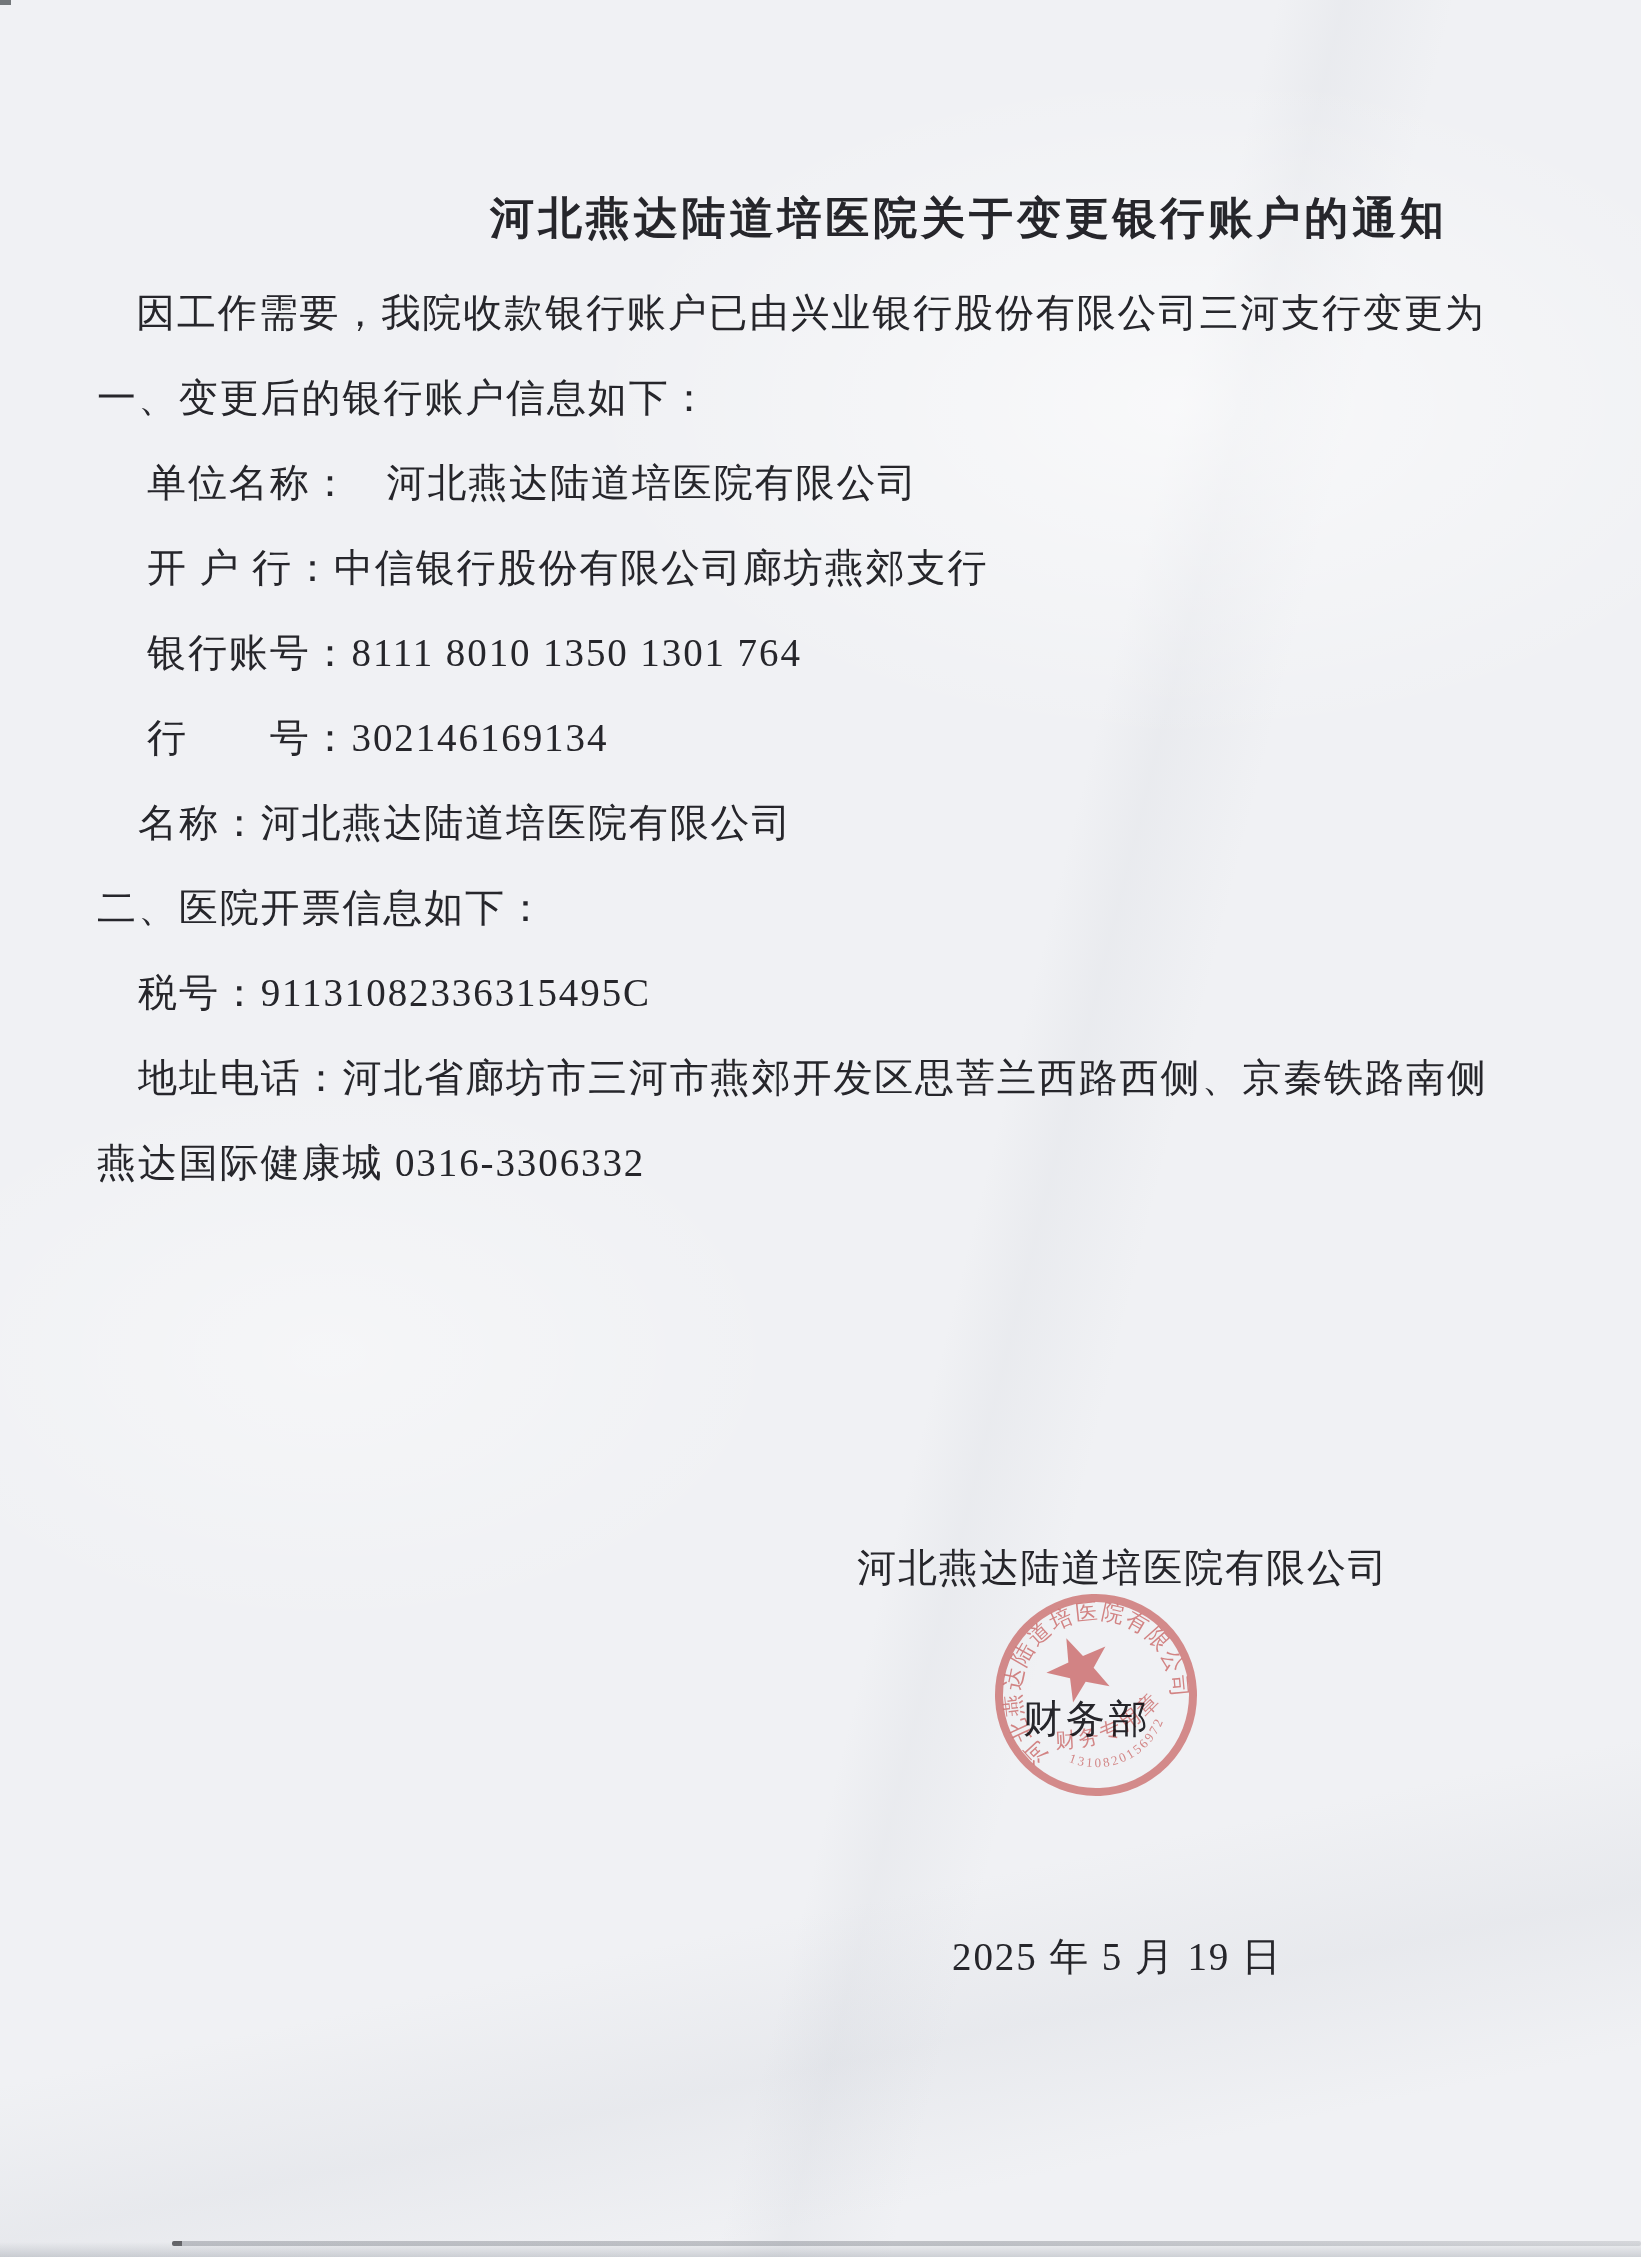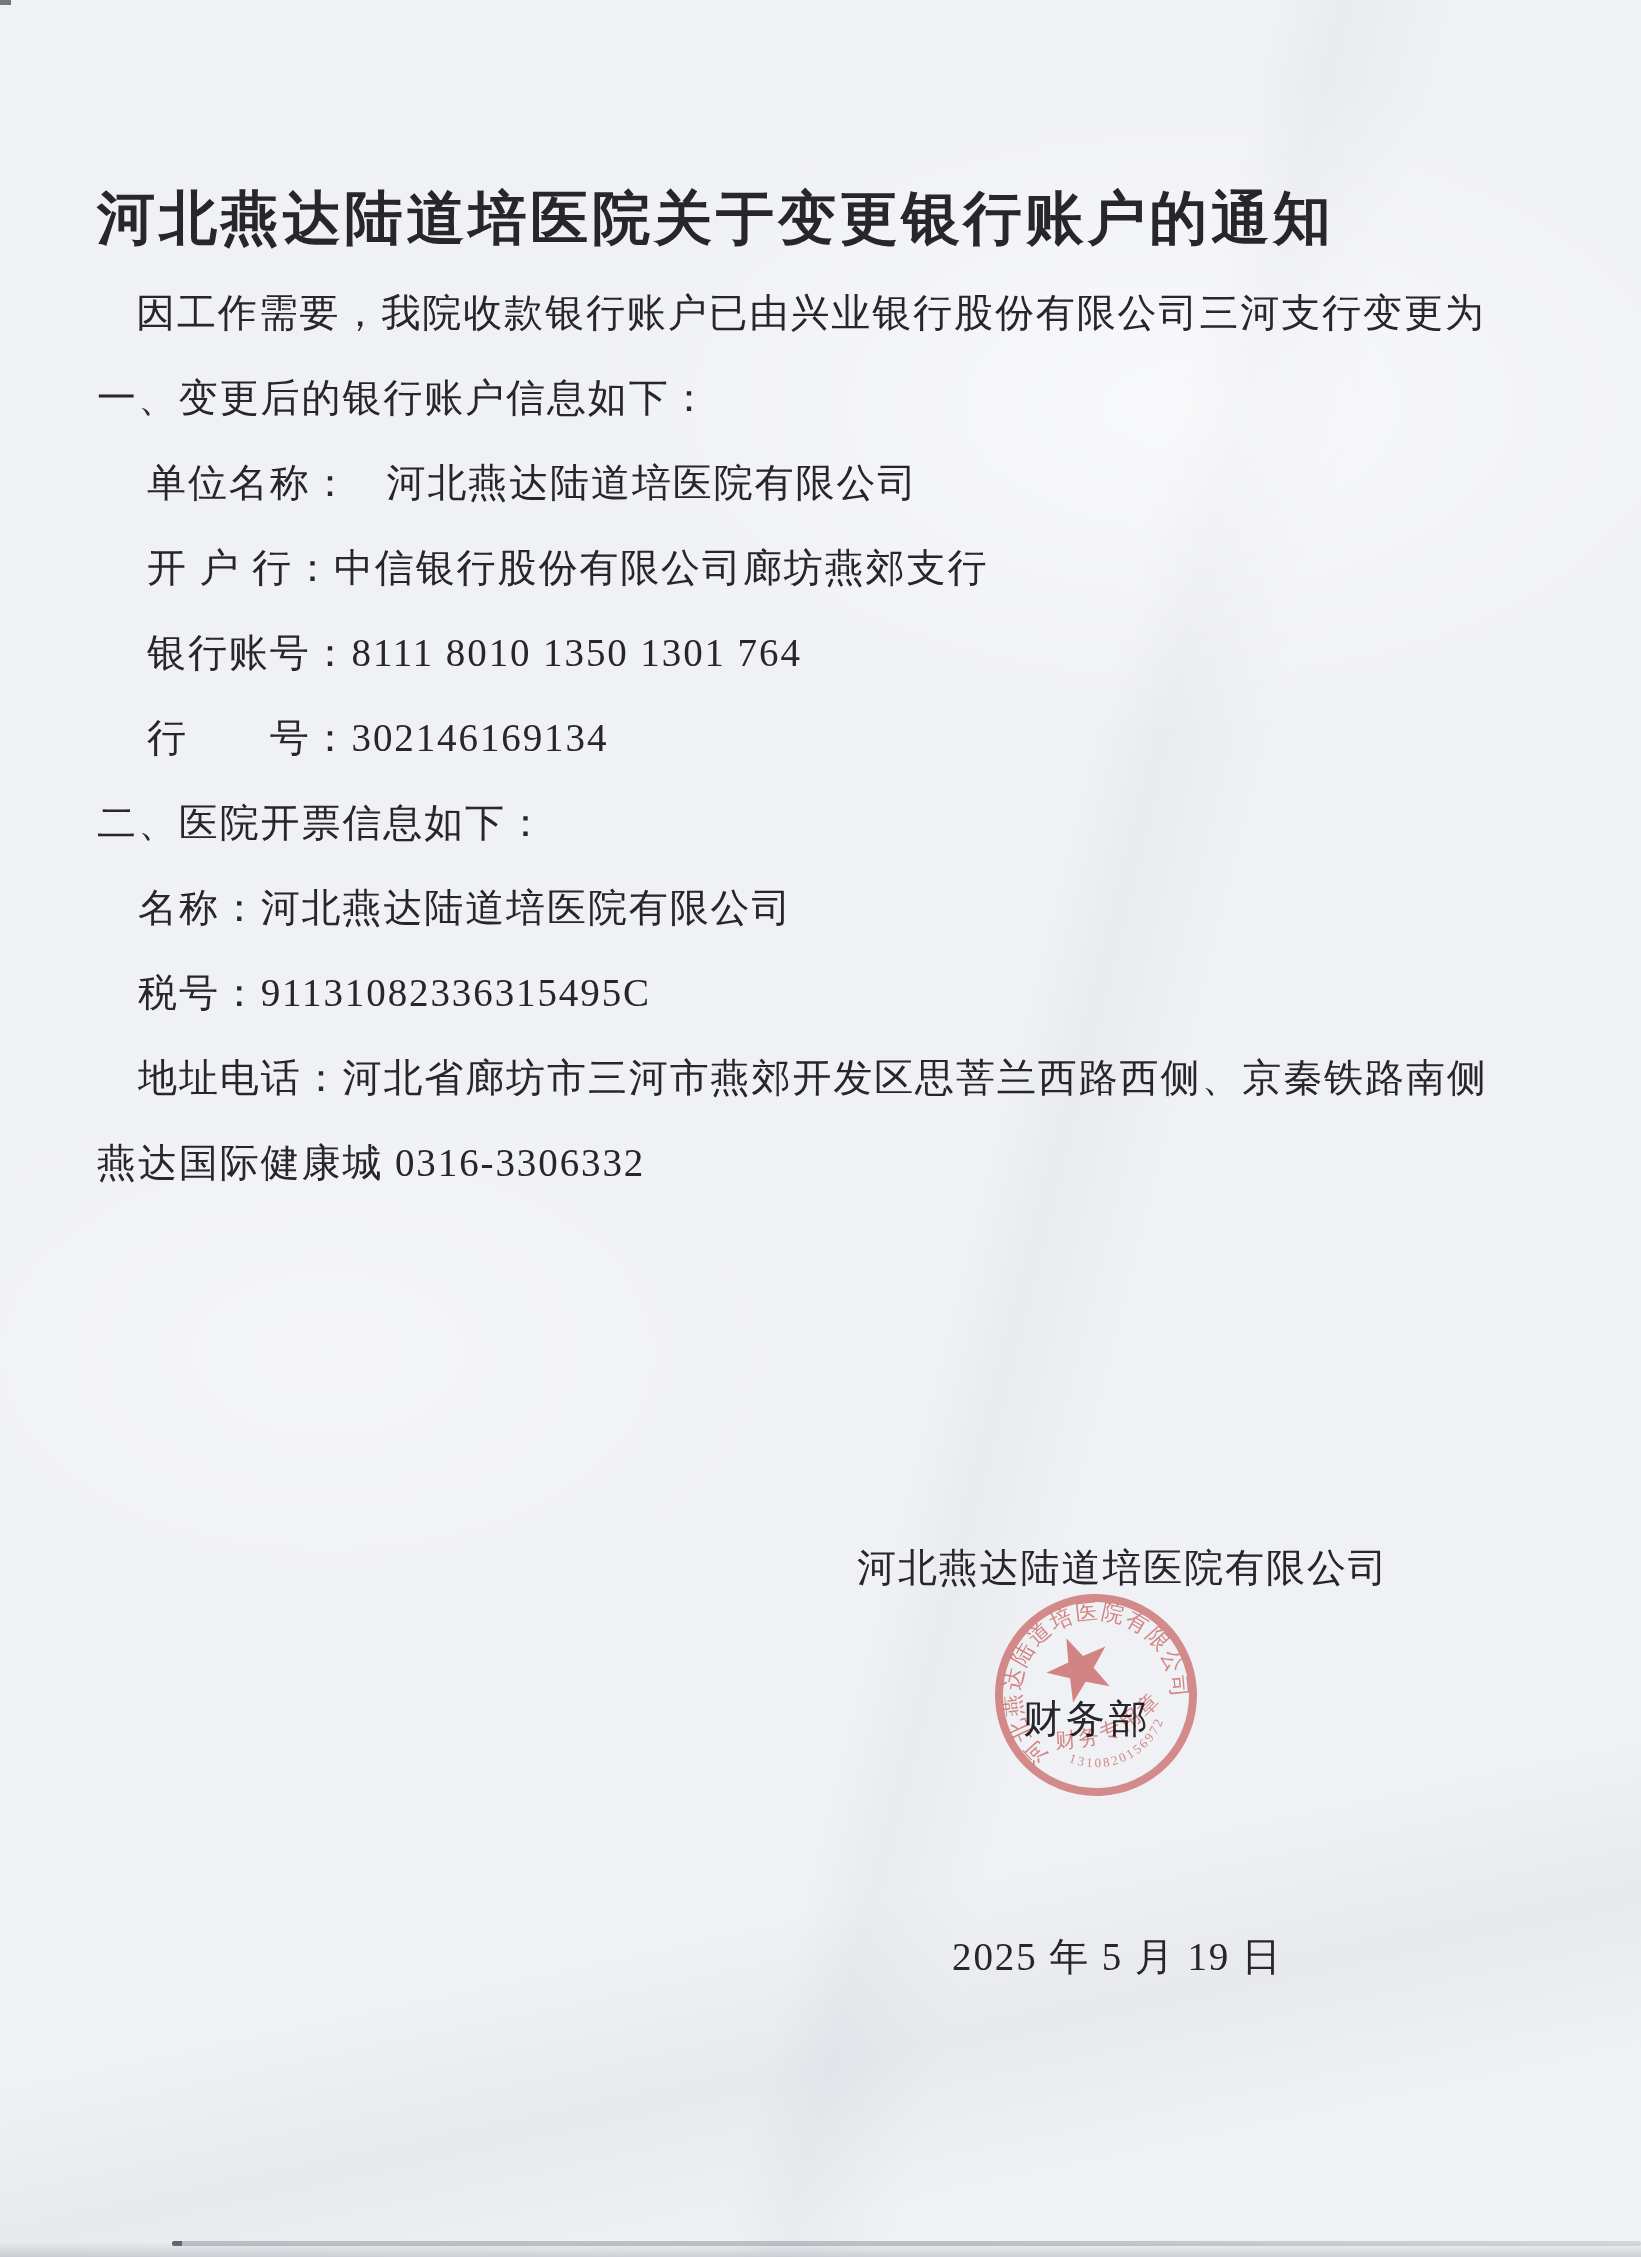--- a/index.html
+++ b/index.html
@@ -28,22 +28,22 @@
     position:absolute; left:0; top:0; width:10.6px; height:4.8px;
     background:#4a4d52; opacity:.75;
   }
   .scan-streak {
     position:absolute; left:172px; right:0; top:2241px; height:4.8px;
     background: linear-gradient(90deg, #35363a 0 9.7px, rgba(120,124,132,.55) 9.7px 55%, rgba(120,124,132,.30) 100%);
     border-radius:1.9px; opacity:.75;
   }
   .title {
     position:absolute; left:97px; right:193px; top:174px;
-    text-align:left;
-    font-size:58px; font-weight:bold;
+    text-align:right;
+    font-size:44px; font-weight:bold;
     letter-spacing:3.9px;
     line-height:89px;
     white-space:nowrap;
   }
   .bodycol {
     position:absolute; left:97px; right:116px; top:270px;
     font-size:39px; line-height:85px;
     letter-spacing:1.9px;
   }
   .line { white-space:nowrap; }
@@ -86,25 +86,25 @@
     <div class="line item-indent">
       <span>开 户 行：</span><span>中信银行股份有限公司廊坊燕郊支行</span>
     </div>
     <div class="line item-indent">
       <span>银行账号：</span><span>8111 8010 1350 1301 764</span>
     </div>
     <div class="line item-indent">
       <span>行　　号：</span><span>302146169134</span>
     </div>
 
-    <div class="line">二、医院开票信息如下：</div>
-
     <div class="line sub-indent">
       <span>名称：</span><span>河北燕达陆道培医院有限公司</span>
     </div>
+
+    <div class="line">二、医院开票信息如下：</div>
     <div class="line sub-indent">
       <span>税号：</span><span>91131082336315495C</span>
     </div>
     <div class="line sub-indent">地址电话：河北省廊坊市三河市燕郊开发区思菩兰西路西侧、京秦铁路南侧</div>
     <div class="line">燕达国际健康城 0316-3306332</div>
   </div>
 
   <div class="sig-company">河北燕达陆道培医院有限公司</div>
 
   <div class="sig-dept">财务部</div>

